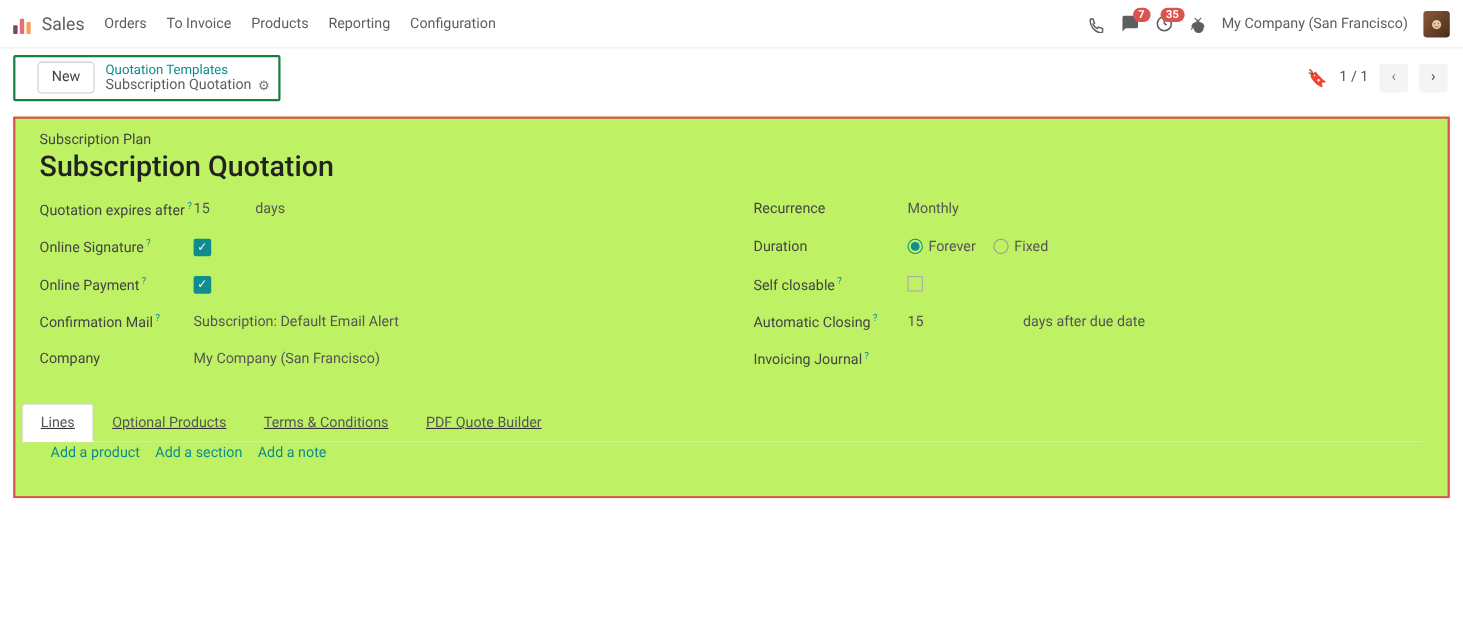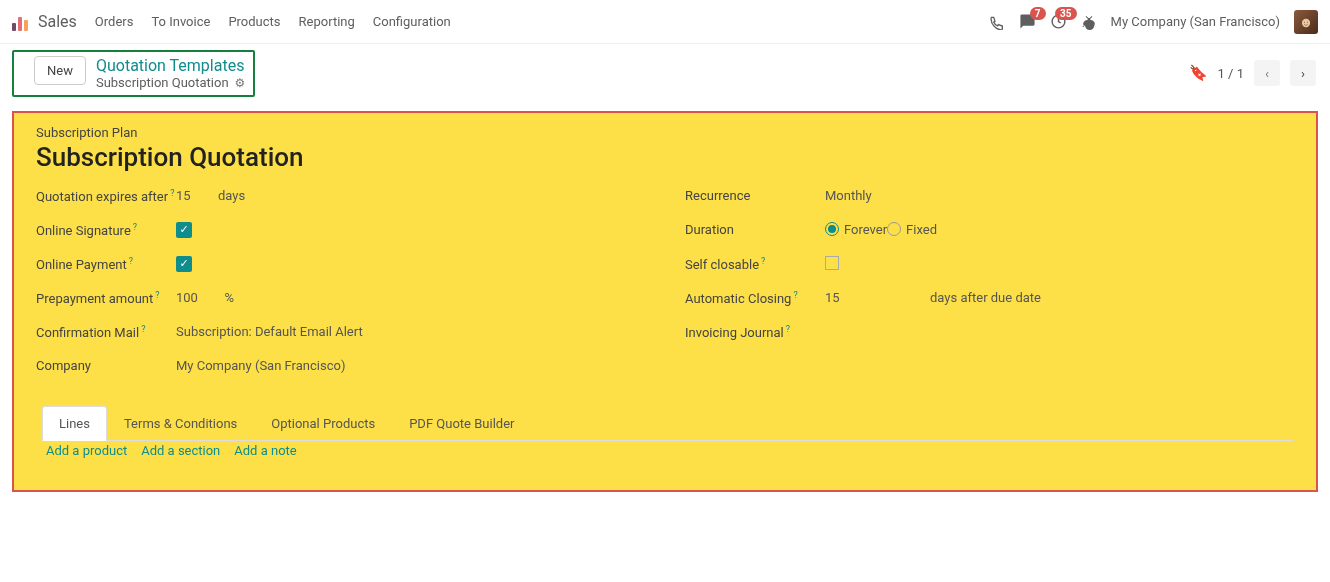--- a/index.html
+++ b/index.html
@@ -17,54 +17,54 @@
   .nav-right { display: flex; align-items: center; gap: 14px; }
   .nav-icon { position: relative; cursor: pointer; color: #5f5e5e; font-size: 15px; display: flex; align-items: center; }
   .badge { position: absolute; top: -6px; right: -10px; background: #d9534f; color: #fff; border-radius: 10px; font-size: 10px; padding: 1px 5px; font-weight: bold; }
   .company-name { color: #5f5e5e; font-size: 13px; }
   .avatar { width: 24px; height: 24px; border-radius: 3px; background: linear-gradient(135deg, #8b5a3c, #4a2c1a); display:flex; align-items:center; justify-content:center; color:#e8c8a0; font-size:14px; }
   
   .breadcrumb-row { display: flex; align-items: center; padding: 6px 12px 0 12px; }
   .bc-box { border: 2px solid #15803d; border-radius: 2px; padding: 4px 8px 4px 20px; display: flex; align-items: flex-start; gap: 10px; }
   .new-btn { border: 1px solid #ccc; background: #fff; padding: 6px 12px; border-radius: 4px; font-size: 13px; cursor: pointer; color: #444; }
   .bc-stack { display: flex; flex-direction: column; line-height: 1.2; }
-  .bc-parent { color: #0f8c8c; font-size: 16px; cursor: pointer; }
+  .bc-parent { color: #0f8c8c; font-size: 12px; cursor: pointer; }
   .bc-current { color: #5f5e5e; font-size: 13px; display: flex; align-items: center; gap: 6px; }
   .gear-small { color:#777; font-size:12px; cursor:pointer; }
   .bc-spacer { flex: 1; }
   .pager-area { display: flex; align-items: center; gap: 10px; padding-right: 2px; }
   .bookmark-icon { color: #714b67; font-size: 15px; cursor:pointer; }
   .pager-text { color: #555; font-size: 13px; }
   .pager-btn { width: 26px; height: 26px; border: none; background: #f4f4f4; color: #777; cursor: pointer; display:flex;align-items:center;justify-content:center; border-radius:3px;}
   .pager-btn.enabled { color:#444; }
   
-  .main-panel { margin: 14px 12px 0 12px; border: 2.5px solid #d9534f; padding: 12px 0 30px 0; background:#fde047; }
+  .main-panel { margin: 14px 12px 0 12px; border: 2.5px solid #d9534f; padding: 12px 0 30px 0; background:#bef264; }
   
   .section-pad { padding: 0 22px; }
   .plan-label { font-size: 13px; color: #444; margin-bottom: 0px; }
   .plan-title { font-size: 26px; color: #222; font-weight: 500; margin: 2px 0 14px 0; }
   
   .two-col { display: flex; gap: 40px; }
   .col { flex: 1; }
   .field-row { display: flex; align-items: flex-start; margin-bottom: 12px; min-height: 22px;}
   .field-label { width: 140px; color: #444; font-size: 13px; padding-top: 2px;}
   .help-q { vertical-align: super; font-size: 9px; color: #0f8c8c; margin-left: 2px;}
   .field-value { color: #555; display:flex; gap: 10px; padding-top:2px;}
   .val-num { display:inline-block; min-width:30px; }
-  .val-unit { margin-left: 2px; color:#555; }
+  .val-unit { margin-left: 16px; color:#555; }
   .checkbox-ctrl { width: 16px; height: 16px; background: #0f8c8c; display:inline-flex; align-items:center; justify-content:center; color:#fff; font-size:11px; border-radius:2px; cursor:pointer;}
   .checkbox-empty { width: 14px; height: 14px; border: 1px solid #aaa; display:inline-block; cursor:pointer; }
   
-  .radio-group { display:flex; gap: 0; align-items:center; }
+  .radio-group { display:flex; gap: 16px; align-items:center; }
   .radio-item { display:flex; align-items:center; gap:5px; cursor:pointer; color:#555;}
   .radio-outer { width:14px; height:14px; border-radius:50%; border:1px solid #999; display:flex; align-items:center; justify-content:center; }
   .radio-outer.sel { border-color:#0f8c8c; }
   .radio-inner { width:8px; height:8px; border-radius:50%; background:#0f8c8c; }
   
-  .tabs { display: flex; border-bottom: 1px solid #ddd; margin: 16px 22px 0 28px; }
+  .tabs { display: flex; border-bottom: 1px solid #ddd; margin: 16px 22px 0 6px; text-decoration: underline; }
   .tab { padding: 9px 16px; cursor: pointer; color: #555; border: 1px solid transparent; border-bottom: none; font-size:13px; }
   .tab.active { border-color: #ddd; border-bottom: 1px solid #fff; margin-bottom: -1px; background: #fff; border-radius: 3px 3px 0 0;}
   
   .grid-head { display:flex; padding: 10px 32px; color:#444; font-size:13px; }
   .gh-product { width: 290px; }
   .gh-desc { flex:1; }
   .gh-qty { width: 60px; }
   .gh-uom { width: 150px; }
   
   .grid-actions { display:flex; gap: 14px; padding: 2px 32px; }
@@ -154,24 +154,20 @@
           <div class="field-label"><span>Online Signature</span><span class="help-q">?</span></div>
           <div class="field-value">
               <span class="checkbox-ctrl">✓</span>
             </div>
         </div>
         <div class="field-row">
           <div class="field-label"><span>Online Payment</span><span class="help-q">?</span></div>
           <div class="field-value">
               <span class="checkbox-ctrl">✓</span>
             </div>
-        </div>
-        <div class="field-row">
-          <div class="field-label"><span>Prepayment amount</span><span class="help-q">?</span></div>
-          <div class="field-value"><span>100</span>&nbsp;&nbsp;<span>%</span></div>
         </div>
         <div class="field-row">
           <div class="field-label"><span>Confirmation Mail</span><span class="help-q">?</span></div>
           <div class="field-value">
               <span>Subscription: Default Email Alert</span>
             </div>
         </div>
         <div class="field-row">
           <div class="field-label">Company</div>
           <div class="field-value">
@@ -218,22 +214,22 @@
         <div class="field-row">
           <div class="field-label"><span>Invoicing Journal</span><span class="help-q">?</span></div>
           <div class="field-value"></div>
         </div>
       </div>
     </div>
   </div>
 
   <div class="tabs">
     <div class="tab active">Lines</div>
+    <div class="tab">Optional Products</div>
     <div class="tab">Terms &amp; Conditions</div>
-    <div class="tab">Optional Products</div>
     <div class="tab">PDF Quote Builder</div>
   </div>
 
 
   <div class="grid-actions">
     <span class="grid-link">Add a product</span>
     <span class="grid-link">Add a section</span>
     <span class="grid-link">Add a note</span>
   </div>
 </div>

